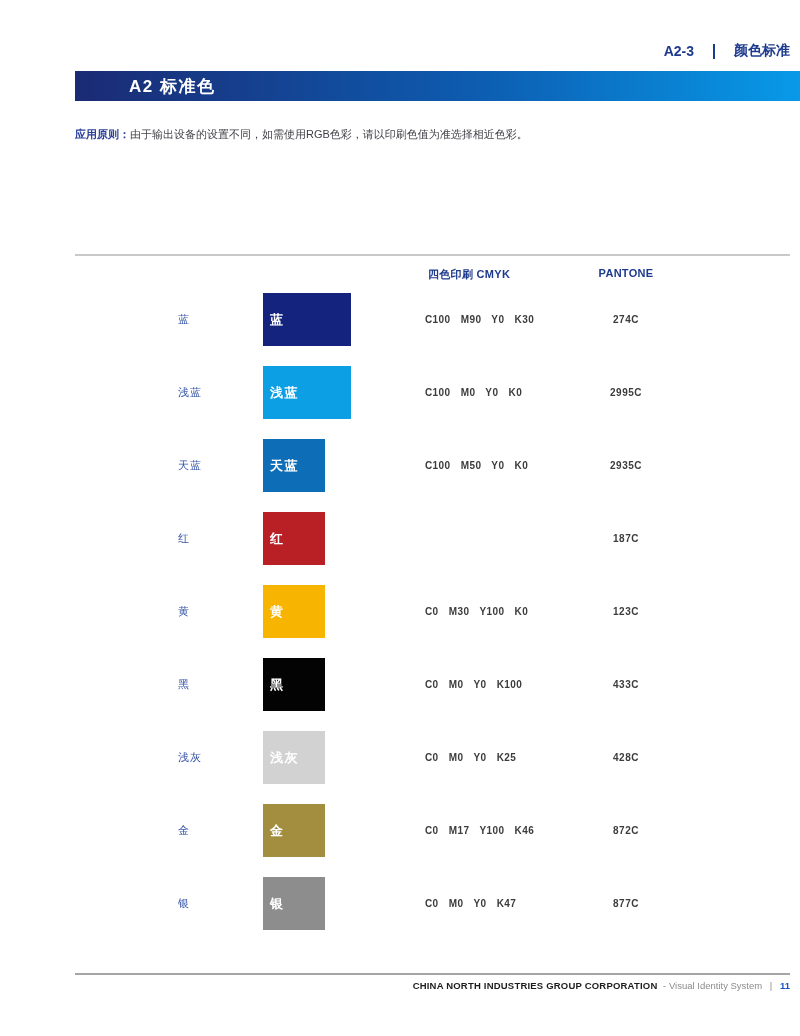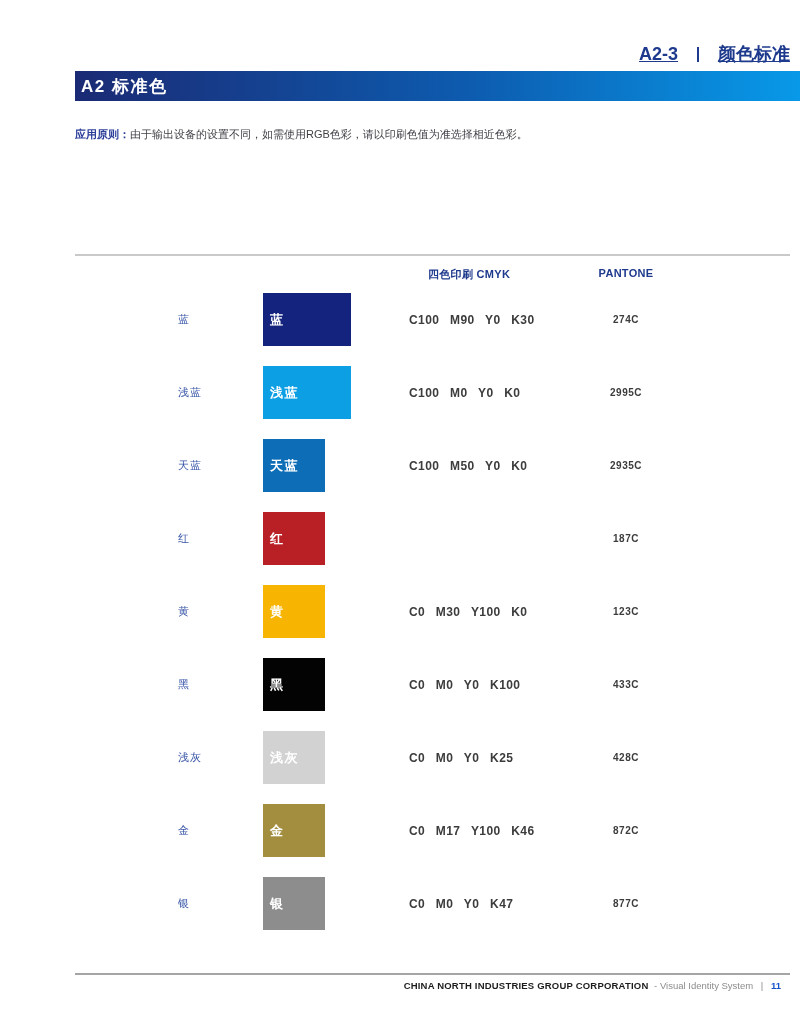--- a/index.html
+++ b/index.html
@@ -13,37 +13,37 @@
     overflow: hidden;
   }
   
   .corner-tag {
     position: absolute;
     top: 42px;
     right: 10px;
     display: flex;
     align-items: center;
     gap: 19px;
-    font-size: 18px;
+    font-size: 14px;
     font-weight: bold;
     color: #1e3a8d;
-    text-decoration: underline;
   }
   .corner-tag .vbar { width: 2px; height: 15px; background: #1e3a8d; }
   
   .title-bar {
     position: absolute;
     top: 71px;
     left: 75px;
     right: 0;
     height: 30px;
     background: linear-gradient(90deg, #1b2a74 0%, #0d5cb0 55%, #0899e8 100%);
     color: #ffffff;
     display: flex;
     align-items: center;
+    padding-left: 48px;
   }
   .title-bar .t { font-size: 17px; font-weight: bold; padding-left: 6px; letter-spacing: 1.5px; }
   
   .intro { position: absolute; top: 125px; left: 75px; font-size: 11px; line-height: 18px; color: #3f3f46; }
   .intro p { margin: 0; }
   .intro .lbl { color: #2b3f9a; font-weight: bold; }
   
   .content { position: absolute; left: 75px; top: 254px; width: 715px; }
   .rule-top { height: 2px; background: #c9c9c9; }
   .thead { position: relative; height: 37px; }
@@ -54,25 +54,25 @@
   .pant-h {
     position: absolute; left: 521px; width: 60px; top: 11px; text-align: center;
     font-size: 11px; font-weight: bold; color: #1e3a8d; letter-spacing: 0.3px;
   }
   .row { position: relative; height: 73px; }
   .cell { position: absolute; top: 0; height: 53px; display: flex; align-items: center; }
   .cname { left: 103px; font-size: 11px; color: #3a57a8; letter-spacing: 1px; }
   .swatch { position: absolute; left: 188px; top: 0; width: 62px; height: 53px; display: flex; align-items: center; }
   .swatch.wide { width: 88px; }
   .slabel { color: #ffffff; font-size: 13px; font-weight: bold; padding-left: 7px; letter-spacing: 1.5px; }
-  .cmyk { left: 334px; font-size: 12px; font-weight: bold; color: #3c3c3c; letter-spacing: 0.4px; word-spacing: 7px; }
+  .cmyk { left: 350px; font-size: 10px; font-weight: bold; color: #3c3c3c; letter-spacing: 0.4px; word-spacing: 7px; }
   .pant { left: 521px; width: 60px; justify-content: center; font-size: 10px; font-weight: bold; color: #3c3c3c; letter-spacing: 0.5px; }
   
   .footer-rule { position: absolute; top: 973px; left: 75px; width: 715px; height: 2px; background: #a5a5a5; }
-  .footer-text { position: absolute; top: 980px; left: 66px; width: 715px; text-align: right; font-size: 9.5px; white-space: nowrap; }
+  .footer-text { position: absolute; top: 980px; left: 75px; width: 715px; text-align: right; font-size: 9.5px; white-space: nowrap; }
   .company { font-weight: bold; color: #1c1c1c; letter-spacing: 0.2px; }
   .suffix { color: #8c8c8c; padding-left: 3px; }
   .sep { color: #8c8c8c; padding: 0 5px; }
   .pagenum { color: #1553c8; font-weight: bold; }
 </style>
 </head>
 <body>
 
 <div class="page">
 

